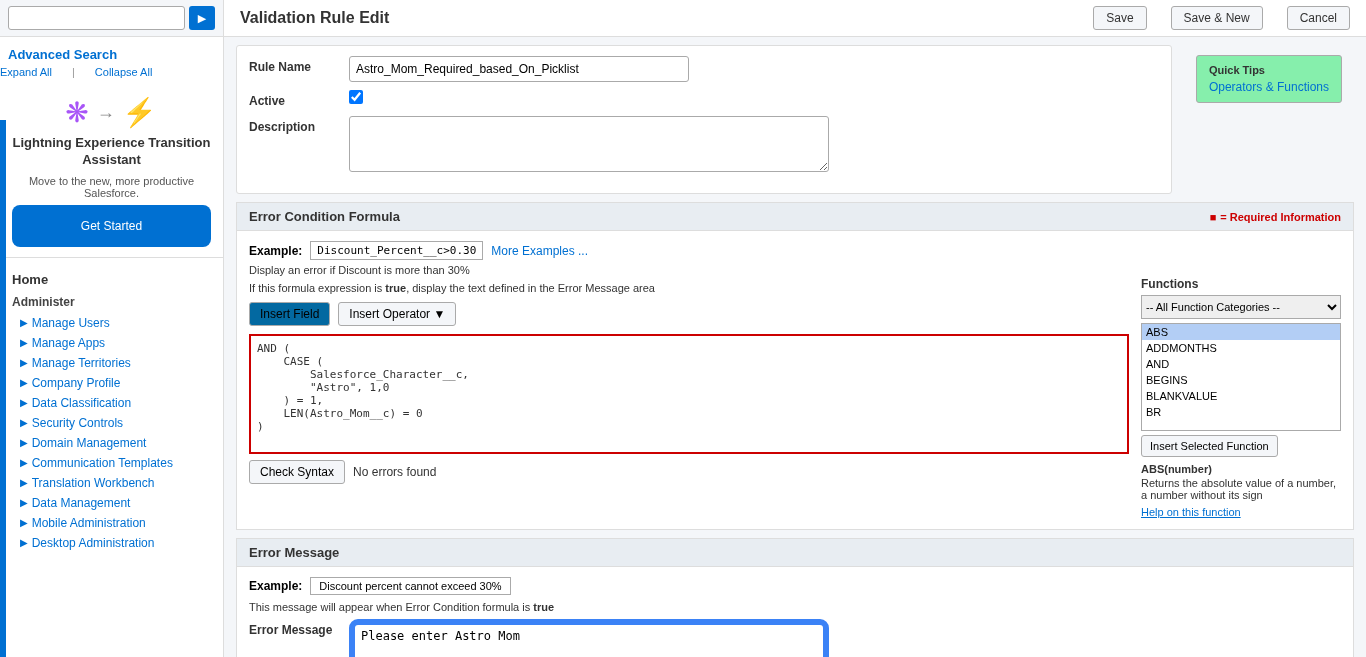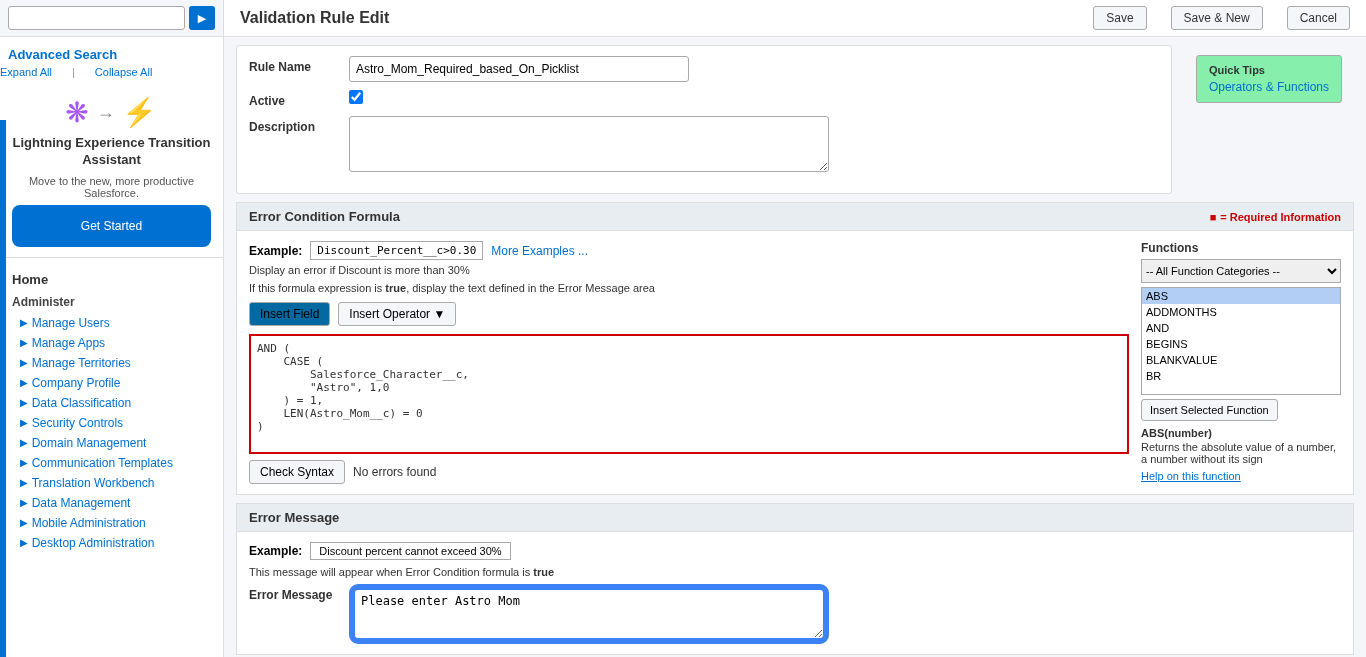--- a/index.html
+++ b/index.html
@@ -246,21 +246,21 @@
       background: #fff;
       margin: 0 12px 8px;
       border: 1px solid #ddd;
     }
     .formula-body {
       padding: 10px 12px;
       display: flex;
       gap: 12px;
     }
     .formula-left { flex: 1; }
-    .formula-right { width: 200px; flex-shrink: 0; }
+    .formula-right { width: 200px; flex-shrink: 0; margin-top: 36px; }
 
     .example-row {
       display: flex;
       align-items: center;
       gap: 8px;
       margin-bottom: 4px;
     }
     .example-label { font-size: 12px; font-weight: bold; text-align: center; }
     .example-code {
       border: 1px solid #aaa;

